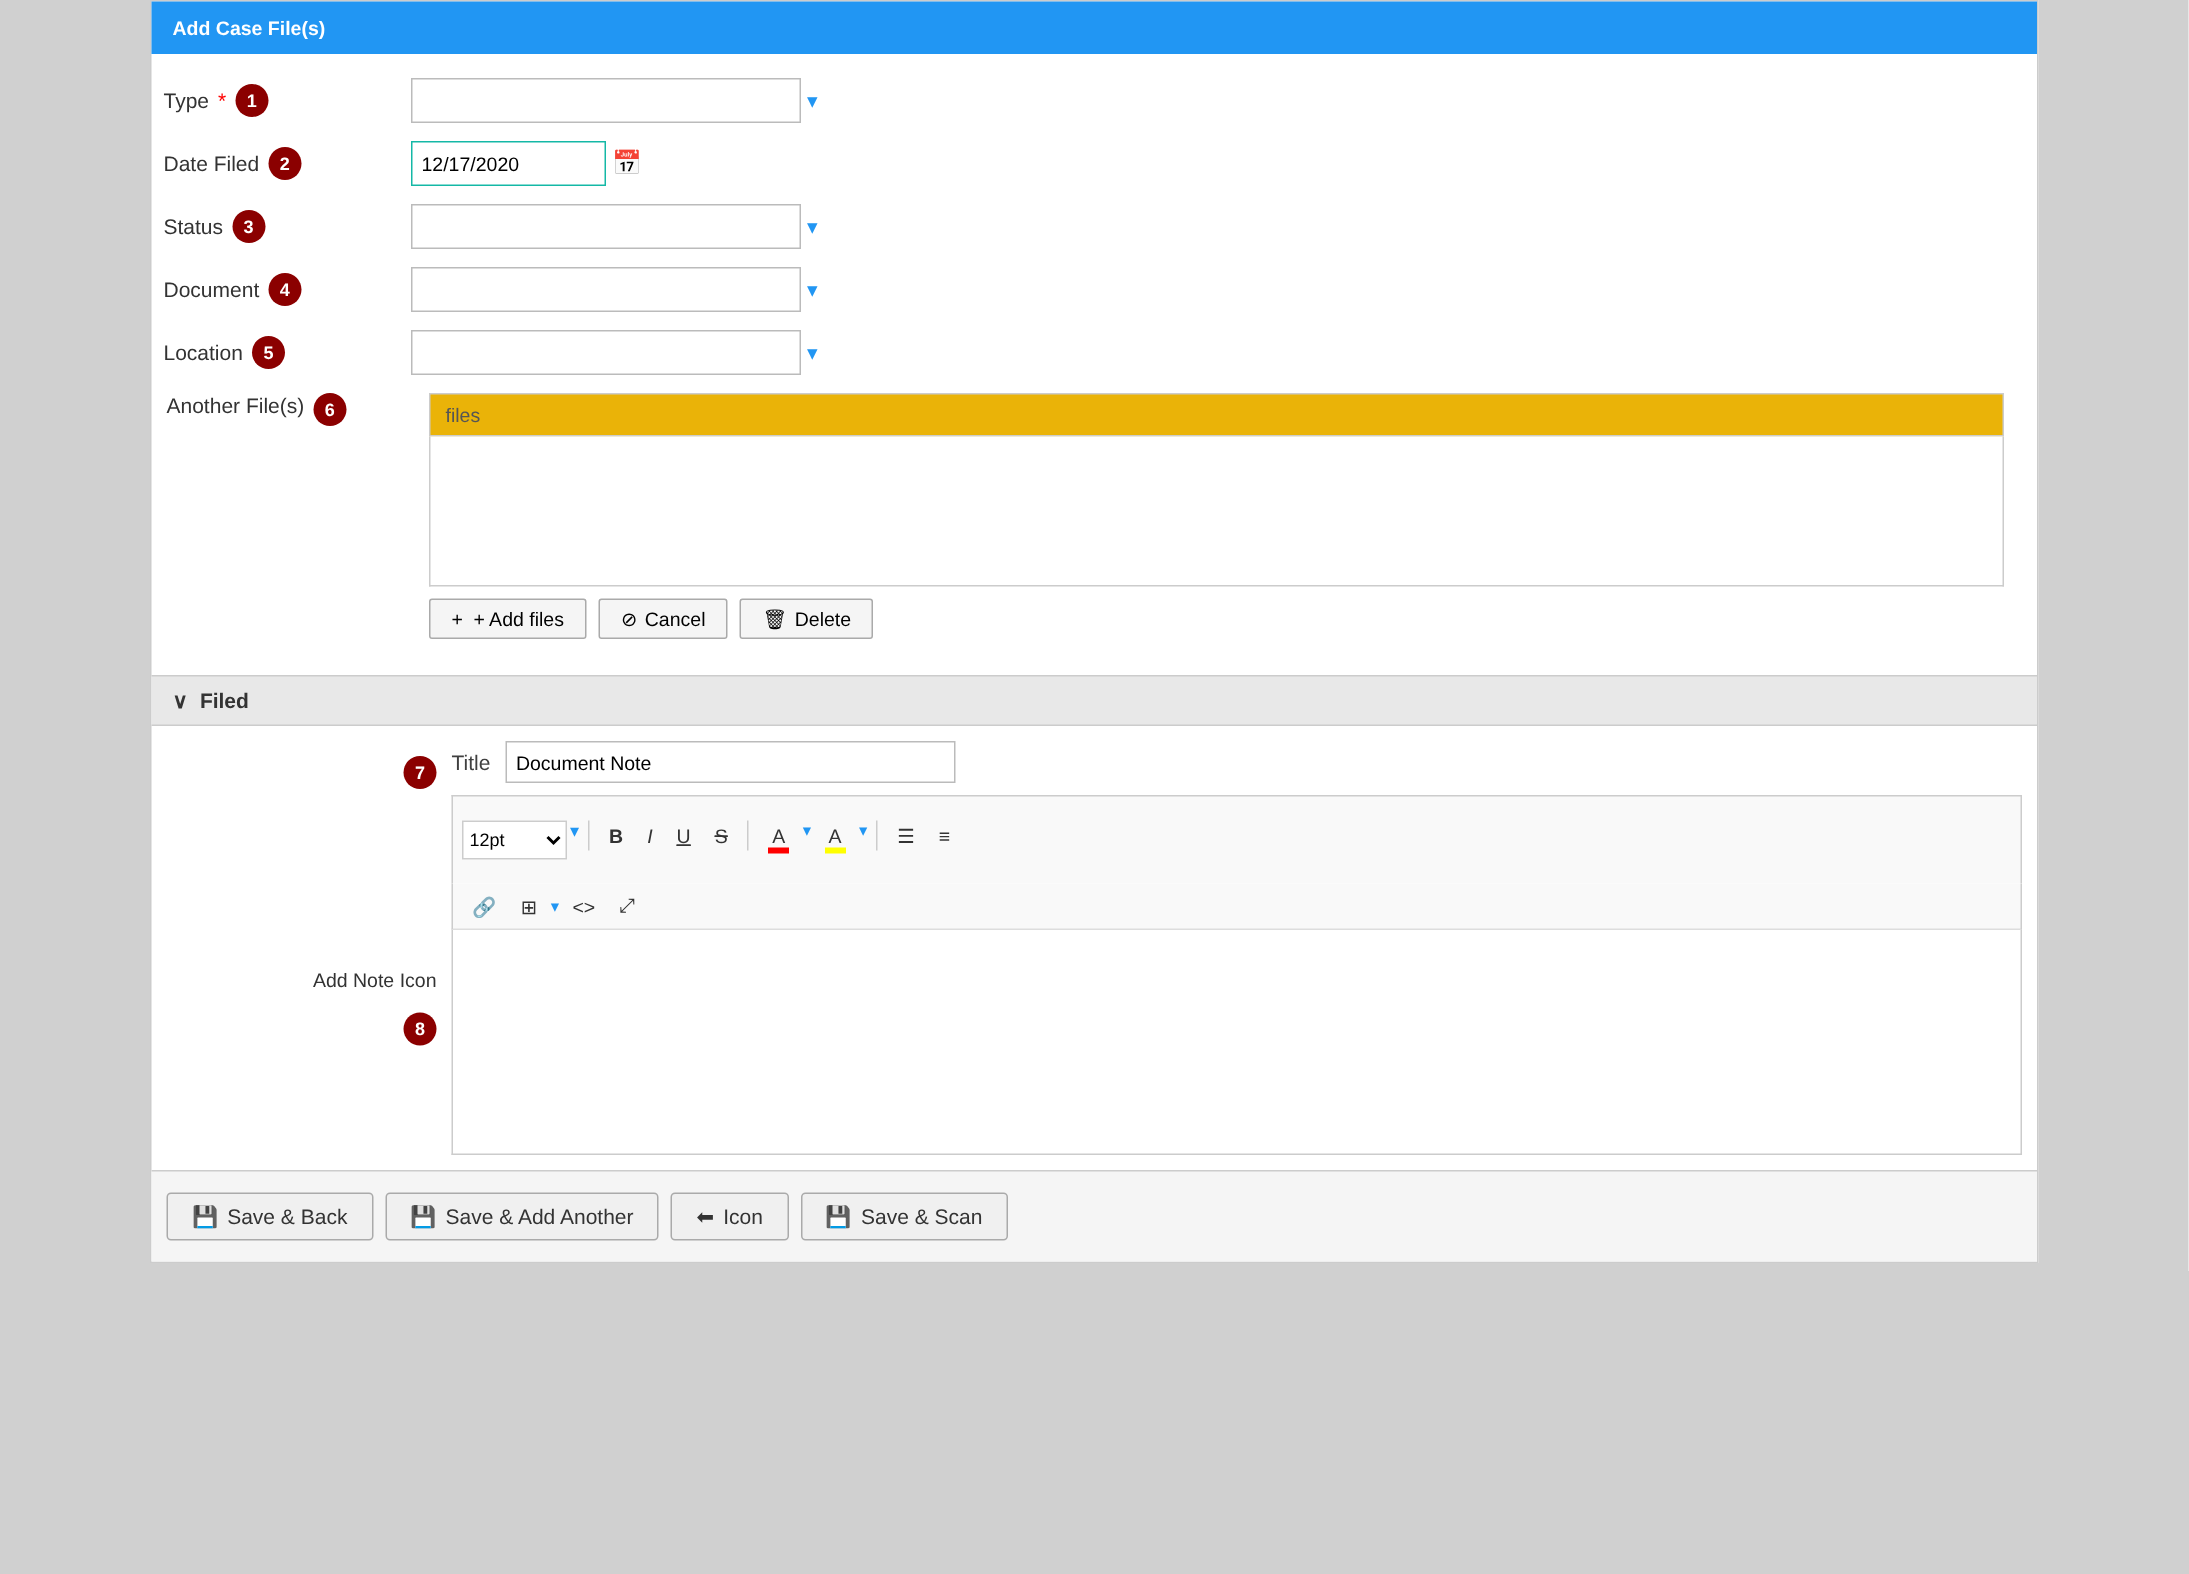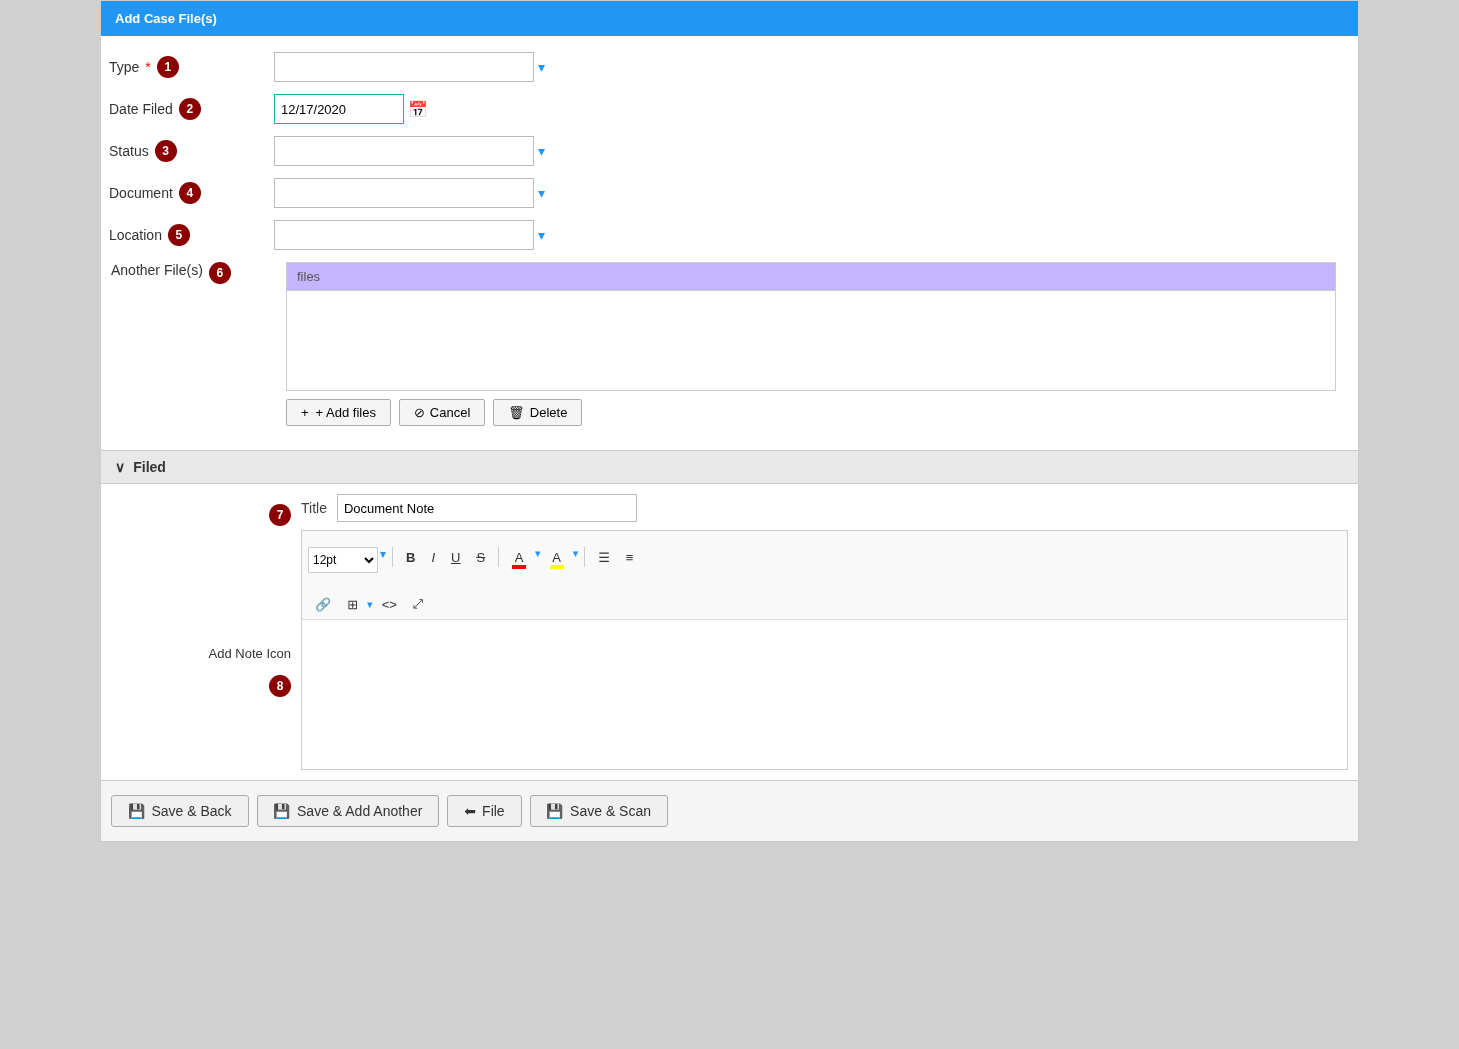--- a/index.html
+++ b/index.html
@@ -102,21 +102,21 @@
       align-items: flex-start;
       gap: 6px;
       vertical-align: top;
     }
     .files-area {
       display: inline-block;
       width: 1050px;
       vertical-align: top;
     }
     .files-header {
-      background: #c4b5fd;
+      background: #eab308;
       border: 1px solid #ccc;
       padding: 6px 10px;
       font-size: 13px;
       color: #555;
     }
     .files-dropzone {
       border: 1px solid #ccc;
       border-top: none;
       min-height: 100px;
       background: #fff;
@@ -456,21 +456,21 @@
     <button class="footer-btn">
       <span>💾</span>
       <span>Save &amp; Back</span>
     </button>
     <button class="footer-btn">
       <span>💾</span>
       <span>Save &amp; Add Another</span>
     </button>
     <button class="footer-btn">
       <span>⬅</span>
-      <span>File</span>
+      <span>Icon</span>
     </button>
     <button class="footer-btn">
       <span>💾</span>
       <span>Save &amp; Scan</span>
     </button>
   </div>
 
 </div>
 
 </body></html>

